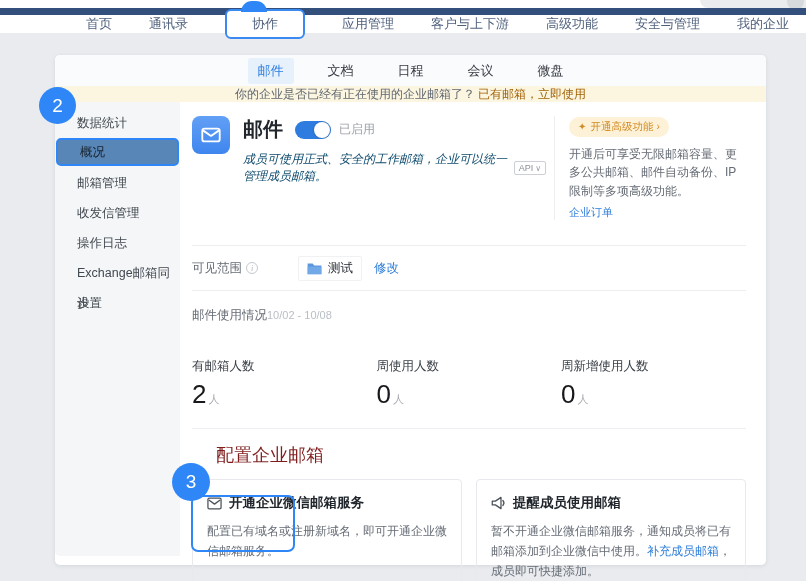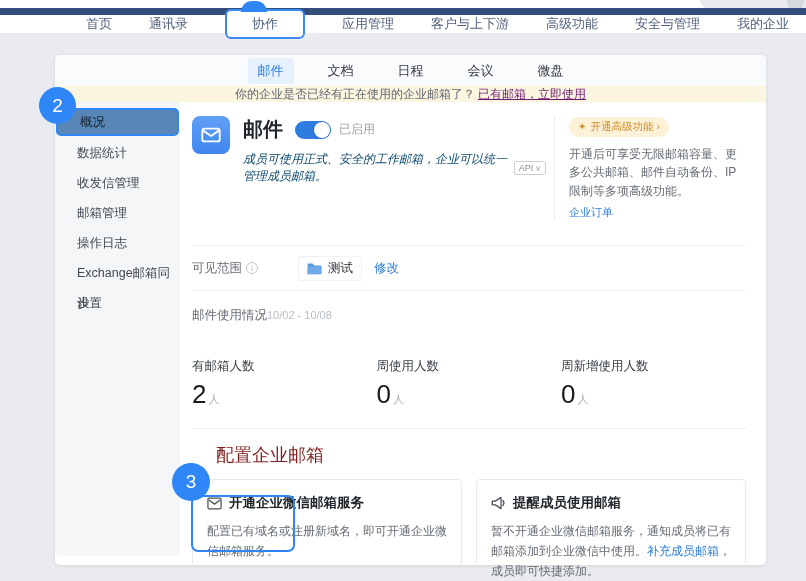--- a/index.html
+++ b/index.html
@@ -19,21 +19,21 @@
   .nav-item { font-size:13px; color:#50617e; white-space:nowrap; cursor:pointer; }
   .nav-annotated { position:relative; border:2px solid #3a8af2; border-radius:6px; padding:4px 25px; margin:-4px 0; background:#fff; }
   .nav-bump { position:absolute; top:-10px; left:14px; width:26px; height:11px; background:#2f86f6; border-radius:13px 13px 0 0; }
 
   
   .card { position:absolute; left:55px; top:55px; width:711px; height:510px; background:#ffffff; border-radius:5px; box-shadow:0 1px 4px rgba(40,50,70,0.10); }
   .card-subnav { height:31px; background:#fafbfd; border-radius:5px 5px 0 0; display:flex; justify-content:center; align-items:center; gap:24px; }
   .subnav-item { font-size:13px; color:#363b42; cursor:pointer; padding:4px 10px; }
   .subnav-item.active { background:#e7f1fc; color:#2a7ce0; border-radius:3px; }
   .card-banner { height:16px; background:#fcf6e1; display:flex; justify-content:center; align-items:center; font-size:12px; color:#5f666f; }
-  .banner-link { color:#701a75; margin-left:3px; cursor:pointer;text-decoration:underline; }
+  .banner-link { color:#a16207; margin-left:3px; cursor:pointer; }
 
   .card-body { display:flex; height:454px; }
   .sidebar { width:125px; background:#f5f6f8; padding-top:6px; flex:none; border-radius:0 0 0 5px; }
   .side-item { height:30px; line-height:30px; padding-left:22px; font-size:12.5px; color:#41484f; cursor:pointer; }
   .side-item.selected { background:#5886b6; border:2px solid #2f86f6; border-radius:5px; height:28px; line-height:24px; color:#17222d; margin:0 1px 2px 1px; }
 
   .content { flex:1; position:relative; padding:14px 20px 0 12px; }
 
   .head-row { display:flex; }
   .mail-app-icon { width:38px; height:38px; flex:none; border-radius:8px; background:linear-gradient(180deg,#62a0f6,#3e85ee); display:flex; align-items:center; justify-content:center; }
@@ -130,24 +130,24 @@
       <span class="subnav-item">微盘</span>
     </div>
 
     <div class="card-banner">
       <span>你的企业是否已经有正在使用的企业邮箱了？</span>
       <span class="banner-link">已有邮箱，立即使用</span>
     </div>
 
     <div class="card-body">
       <div class="sidebar">
+        <div class="side-item">数据统计</div>
         <div class="side-item selected">概况</div>
-        <div class="side-item">数据统计</div>
+        <div class="side-item">邮箱管理</div>
         <div class="side-item">收发信管理</div>
-        <div class="side-item">邮箱管理</div>
         <div class="side-item">操作日志</div>
         <div class="side-item">Exchange邮箱同步</div>
         <div class="side-item">设置</div>
       </div>
 
       <div class="content">
 
         <div class="head-row">
           <div class="mail-app-icon">
             <svg width="22" height="22" viewBox="0 0 24 24">

